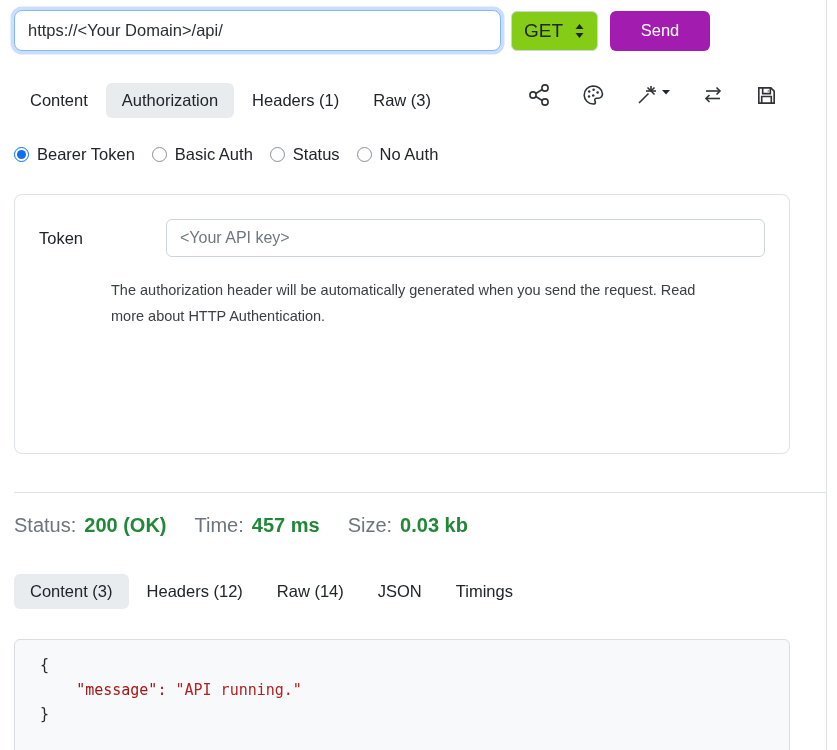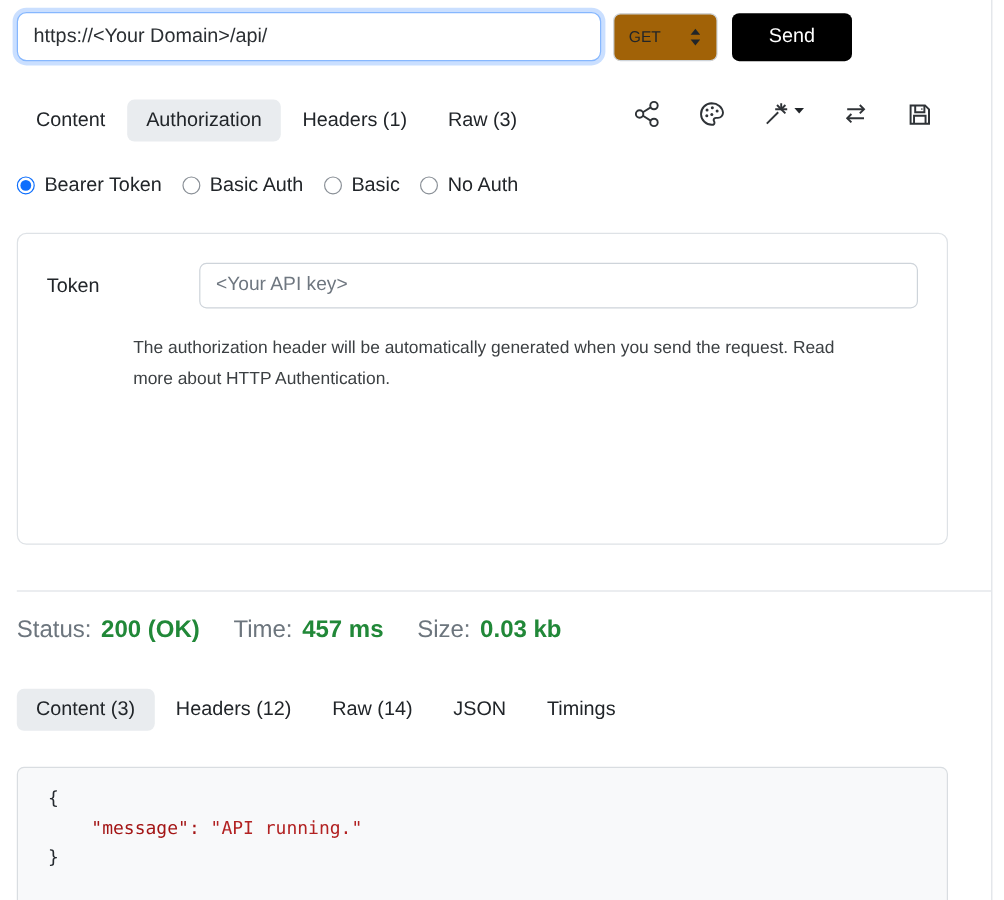--- a/index.html
+++ b/index.html
@@ -6,26 +6,26 @@
   html,body { width:837px; height:750px; background:#fff; overflow:hidden;
     font-family:"Liberation Sans", sans-serif; color:#212529; position:relative; }
   .page { position:relative; width:790px; padding-left:14px; }
   .edge-divider { position:absolute; left:826px; top:0; width:1px; height:750px; background:#dee2e6; }
 
   
   .url-row { display:flex; align-items:center; margin-top:10px; gap:10px; }
   .url-input { width:487px; height:41px; border:1px solid #86b7fe; border-radius:8px;
     box-shadow:0 0 0 3.5px rgba(13,110,253,.22); padding:0 13px; font-size:16.5px;
     font-family:"Liberation Sans", sans-serif; color:#2b2f33; outline:none; }
-  .select-box { height:40px; border:1px solid #ced4da; border-radius:6px; background:#a16207;
+  .select-box { height:40px; border:1px solid #ced4da; border-radius:6px; background:#84cc16;
     display:flex; align-items:center; justify-content:space-between; padding:0 12px;
-    font-size:13px; cursor:pointer; }
+    font-size:19px; cursor:pointer; }
   .select-method { width:87px; }
   .select-region { width:70px; margin-left:2px; }
-  .send-btn { width:100px; height:40px; margin-left:2px; background:#000000; color:#fff;
+  .send-btn { width:100px; height:40px; margin-left:2px; background:#a21caf; color:#fff;
     border:none; border-radius:6px; font-size:16.5px; font-family:"Liberation Sans", sans-serif; cursor:pointer; }
 
   
   .tabs-row { display:flex; align-items:flex-start; margin-top:32px; }
   .tab { padding:8px 16px; font-size:16.5px; border-radius:6px; cursor:pointer; white-space:nowrap; }
   .tab.active { background:#e9ecef; }
   .tab + .tab { margin-left:2px; }
   .toolbar { margin-left:auto; display:flex; align-items:center; gap:30px; padding-right:12px; }
   .icon-btn { display:flex; align-items:center; cursor:pointer; }
 
@@ -145,21 +145,21 @@
     <label class="auth-opt">
       <span class="radio selected"></span>
       <span>Bearer Token</span>
     </label>
     <label class="auth-opt">
       <span class="radio"></span>
       <span>Basic Auth</span>
     </label>
     <label class="auth-opt">
       <span class="radio"></span>
-      <span>Basic</span>
+      <span>Status</span>
     </label>
     <label class="auth-opt">
       <span class="radio"></span>
       <span>No Auth</span>
     </label>
   </div>
 
   <div class="panel">
     <div class="token-row">
       <div class="token-label">Token</div>

